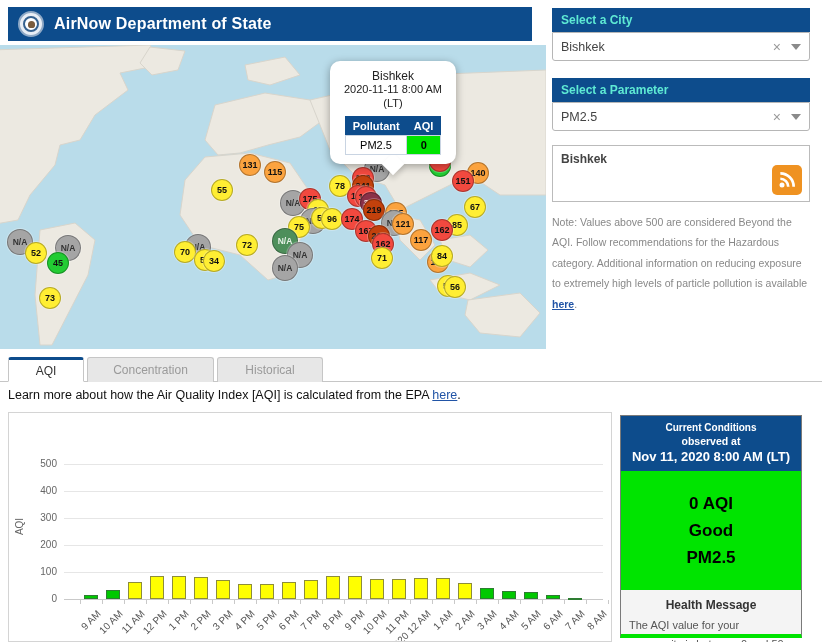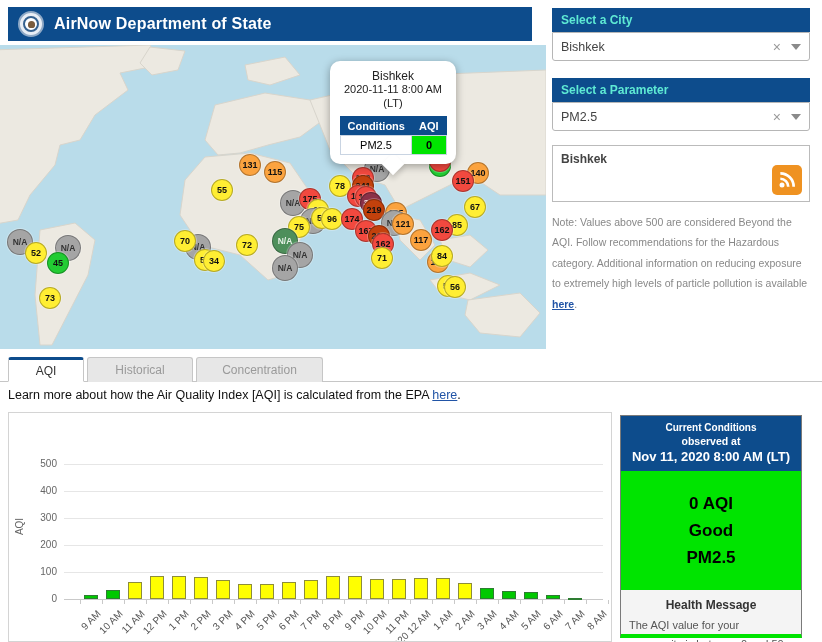--- a/index.html
+++ b/index.html
@@ -126,21 +126,21 @@
         <div class="marker cat-yellow" style="left: 318px; top: 165px;">65</div>
         <div class="marker cat-na" style="left: 313px; top: 176px;">N/A</div>
         <div class="marker cat-yellow" style="left: 322px; top: 173px;">56</div>
         <div class="marker cat-yellow" style="left: 332px; top: 174px;">96</div>
         <div class="marker cat-yellow" style="left: 299px; top: 182px;">75</div>
         <div class="marker cat-na-green" style="left: 285px; top: 196px;">N/A</div>
         <div class="marker cat-na" style="left: 300px; top: 210px;">N/A</div>
         <div class="marker cat-na" style="left: 285px; top: 223px;">N/A</div>
         <div class="marker cat-yellow" style="left: 247px; top: 200px;">72</div>
         <div class="marker cat-na" style="left: 198px; top: 202px;">N/A</div>
-        <div class="marker cat-yellow" style="left: 185px; top: 196px;">70</div>
+        <div class="marker cat-yellow" style="left: 185px; top: 207px;">70</div>
         <div class="marker cat-yellow" style="left: 205px; top: 215px;">59</div>
         <div class="marker cat-yellow" style="left: 214px; top: 216px;">34</div>
         <div class="marker cat-na" style="left: 377px; top: 124px;">N/A</div>
         <div class="marker cat-green" style="left: 385px; top: 121px; margin-left: 44px;">46</div>
         <div class="marker cat-red" style="left: 363px; top: 133px;">159</div>
         <div class="marker cat-purple" style="left: 363px; top: 141px;">241</div>
         <div class="marker cat-red" style="left: 358px; top: 151px;">111</div>
         <div class="marker cat-red" style="left: 366px; top: 152px;">161</div>
         <div class="marker cat-maroon" style="left: 371px; top: 158px;">334</div>
         <div class="marker cat-purple" style="left: 374px; top: 165px;">219</div>
@@ -165,21 +165,21 @@
         <div class="marker cat-yellow" style="left: 455px; top: 242px;">56</div>
       </div>
 
     <div class="popup">
       <div class="city">Bishkek</div>
       <div class="dt">2020-11-11 8:00 AM</div>
       <div class="dt">(LT)</div>
       <table>
         <tbody>
             <tr>
-          <th>Conditions</th>
+          <th>Pollutant</th>
           <th>AQI</th>
         </tr>
         <tr>
           <td>PM2.5</td>
           <td class="aqi">0</td>
         </tr>
       </tbody>
         </table>
     </div>
   </div>
@@ -211,22 +211,22 @@
     </div>
 
     <div class="note">
       <span>Note: Values above 500 are considered Beyond the AQI. Follow recommendations for the Hazardous category. Additional information on reducing exposure to extremely high levels of particle pollution is available </span><a href="#">here</a><span>.</span>
     </div>
   </div>
 
   <div class="tabline"></div>
   <div class="tabs">
     <div class="tab active" style="width:76px;">AQI</div>
+    <div class="tab" style="width:127px;">Concentration</div>
     <div class="tab" style="width:106px;">Historical</div>
-    <div class="tab" style="width:127px;">Concentration</div>
   </div>
 
   <div class="learn">
     <span>Learn more about how the Air Quality Index [AQI] is calculated from the EPA </span><a href="#">here</a><span>.</span>
   </div>
 
   <div class="chart">
     <div class="ytitle">AQI</div>
     <div id="plot">
         <div class="ylab" style="top: 180px;">0</div>

